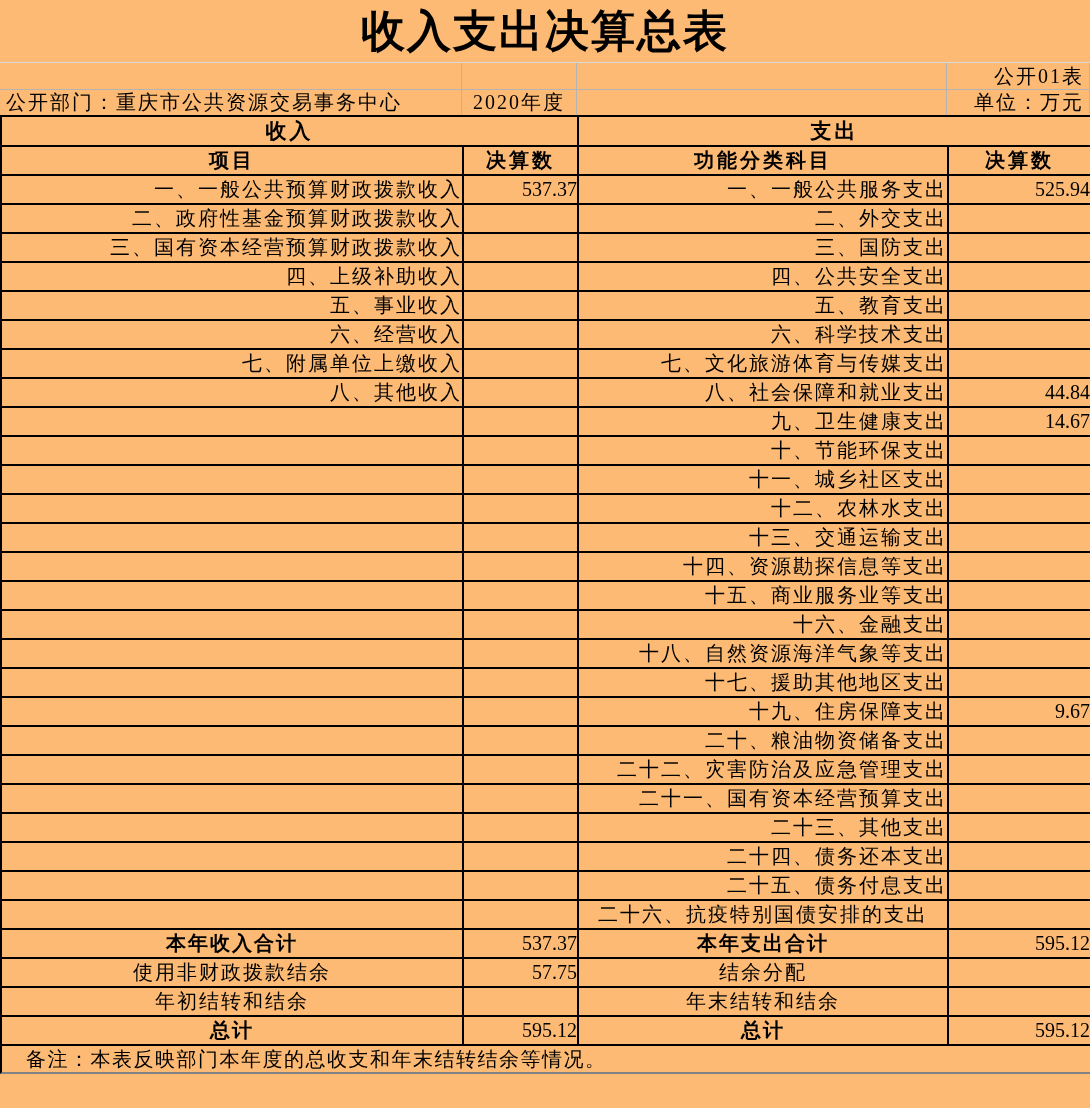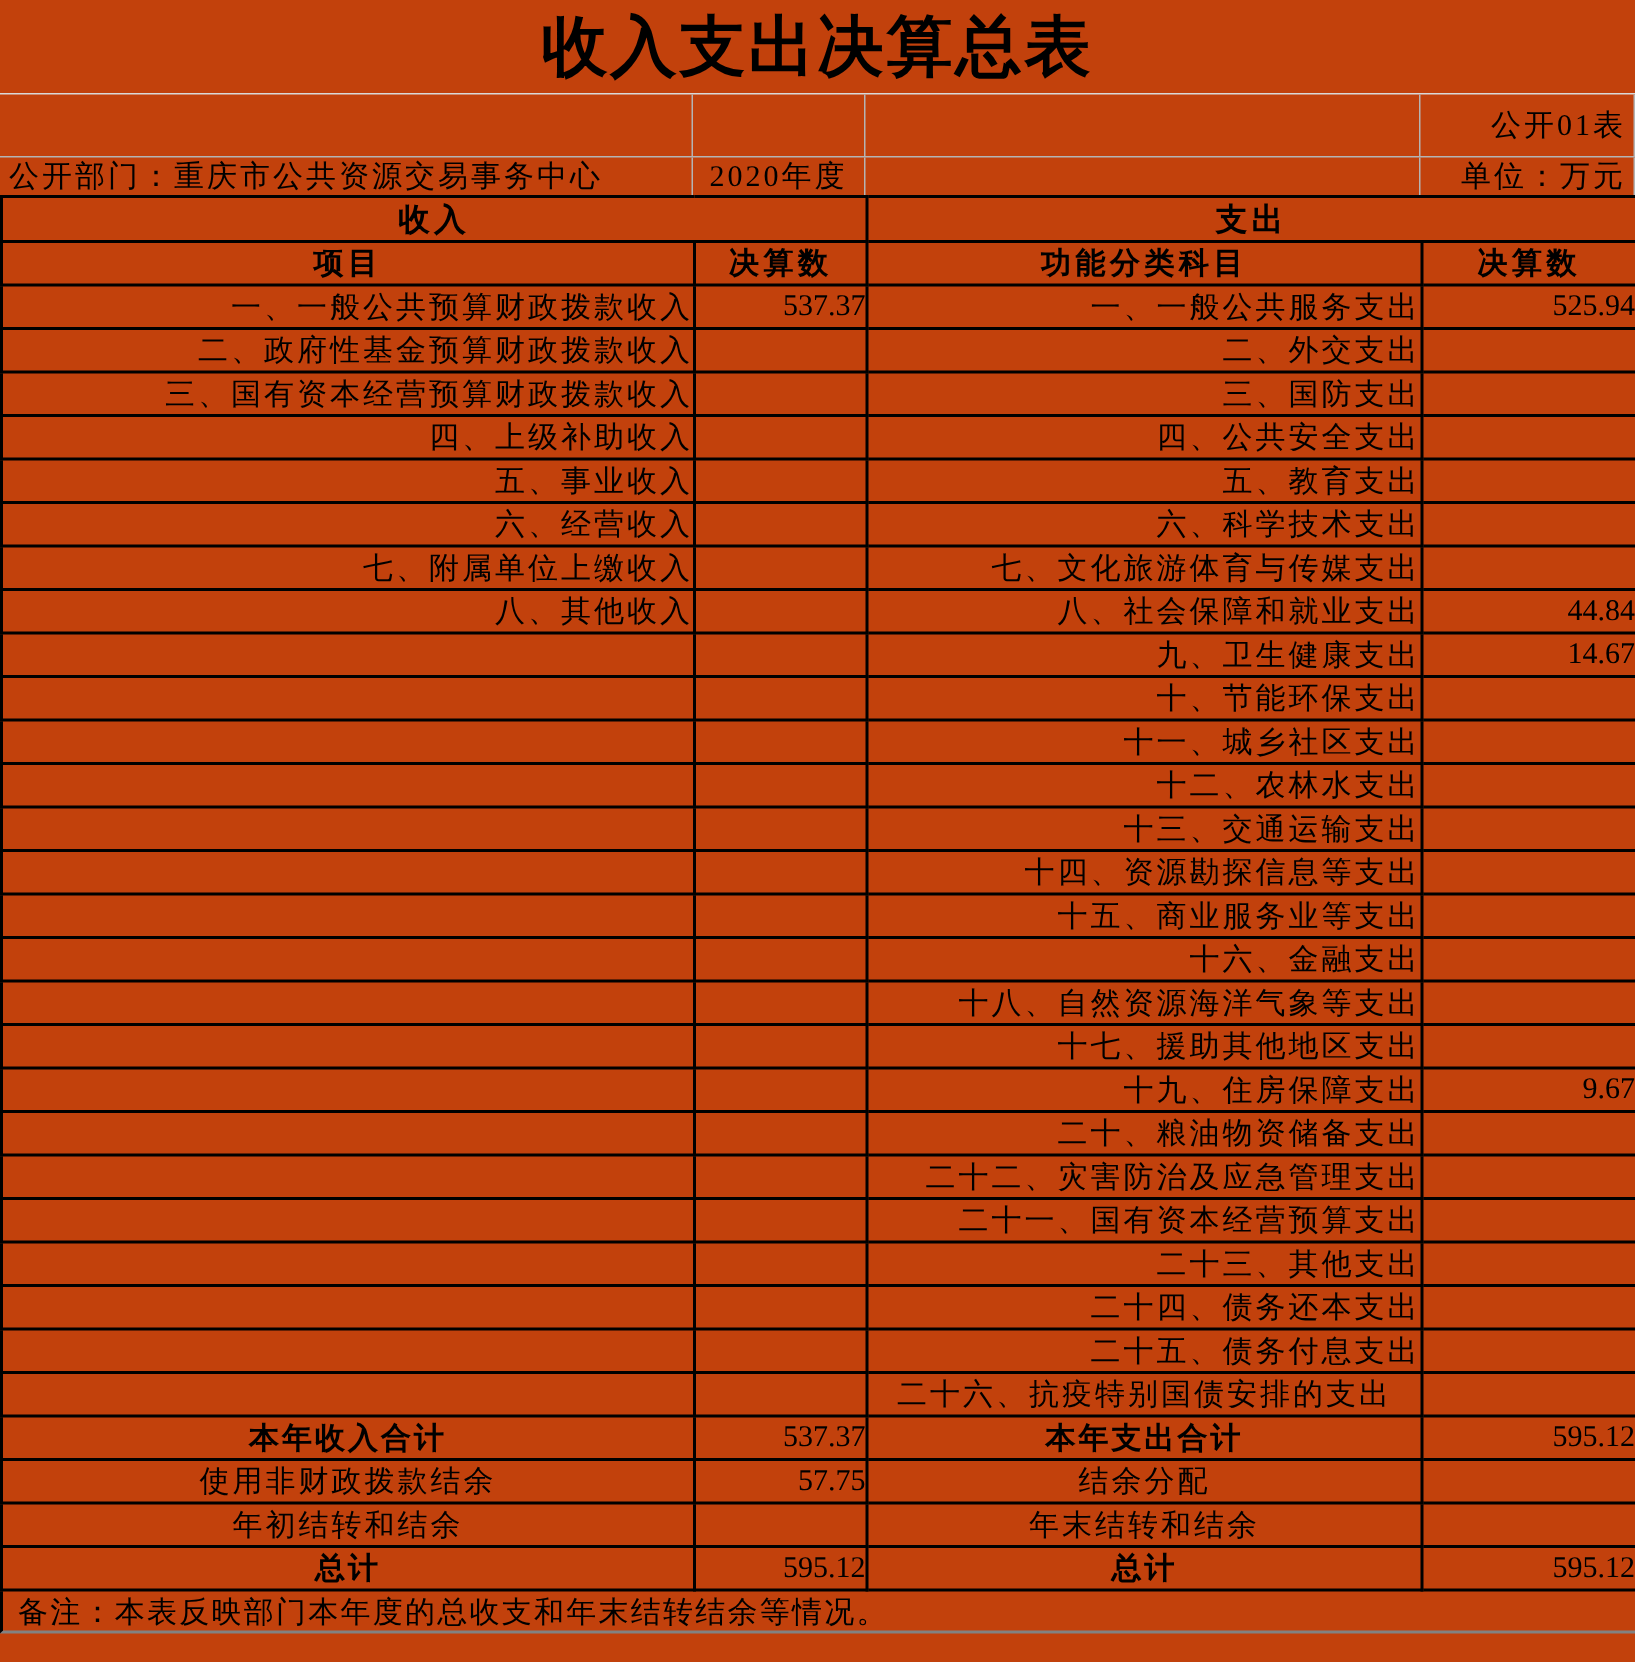--- a/index.html
+++ b/index.html
@@ -1,29 +1,29 @@
 <!DOCTYPE html>
 <html><head>
 <meta charset="utf-8">
 <style>
   html,body { margin:0; padding:0; background:#fff; }
   * { box-sizing:border-box; }
   .page {
-    width:1090px; height:1108px; background:#c2410c; color:#000;
+    width:1090px; height:1108px; background:#fdba74; color:#000;
     font-family:"Liberation Serif","DejaVu Serif",serif;
     position:relative; overflow:hidden;
   }
   .title {
     height:62px; display:flex; align-items:center; justify-content:center;
     font-family:"Liberation Sans","DejaVu Sans",sans-serif;
     font-weight:bold; font-size:44px; letter-spacing:2px;
   }
   
   .pre-row { display:flex; width:1090px; }
-  .row-a { height:43px; border-top:1px solid #d9d9d9; border-bottom:1px solid #b4b4b4; }
+  .row-a { height:28px; border-top:1px solid #d9d9d9; border-bottom:1px solid #b4b4b4; }
   .row-b { height:25px; }
   .cell { height:100%; border-right:1px solid #b4b4b4; display:flex; align-items:center; font-size:20px; letter-spacing:2px; }
   .c1 { width:462px; } .c2 { width:115px; } .c3 { width:370px; } .c4 { width:143px; }
   .cell.left   { justify-content:flex-start; padding-left:6px; }
   .cell.center { justify-content:center; }
   .cell.right  { justify-content:flex-end; padding-right:5px; }
   
   table.main { width:1090px; border-collapse:collapse; table-layout:fixed; }
   table.main th, table.main td {
     border:2px solid #000; vertical-align:middle; font-size:20px;
@@ -31,21 +31,21 @@
   }
   table.main th { font-weight:bold; text-align:center; letter-spacing:3px; }
   tr.section-hdr th { height:26px; font-size:21px; }
   tr.col-hdr th { height:27px; }
   table.main tbody td { height:28px; }
   td.lbl { text-align:right; padding:0 4px 0 7px; letter-spacing:2px; }
   td.ctr { text-align:center; letter-spacing:2px; }
   td.val { text-align:right; padding:0 5px; letter-spacing:0; }
   .bold { font-weight:bold;border-radius:10px; }
   .note {
-    height:28px; display:flex; align-items:center; padding-left:10px;
+    height:28px; display:flex; align-items:center; padding-left:24px;
     font-size:20px; letter-spacing:1.5px;
     border-left:2px solid #000; border-bottom:2px solid #828282;
   }
 </style>
 </head>
 <body>
 
 <div class="page">
 
   <div class="title">收入支出决算总表</div>

